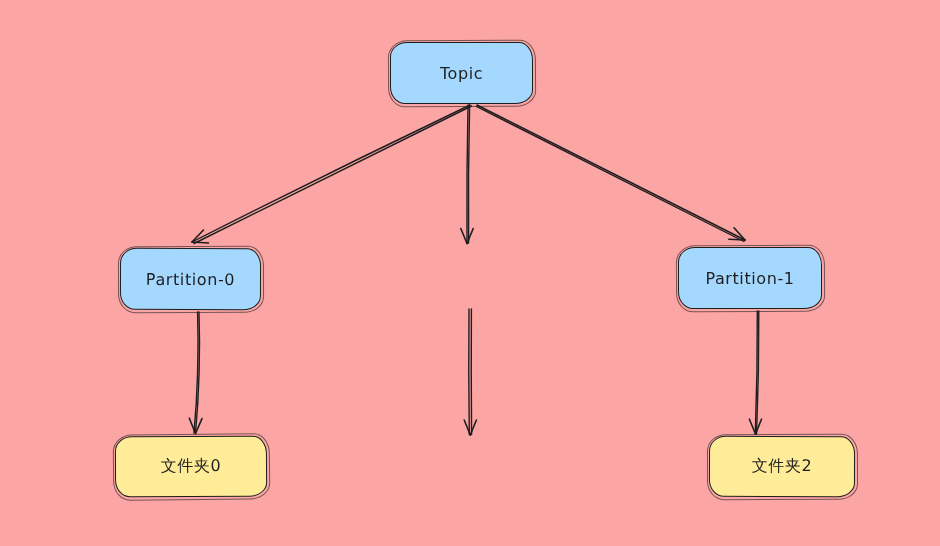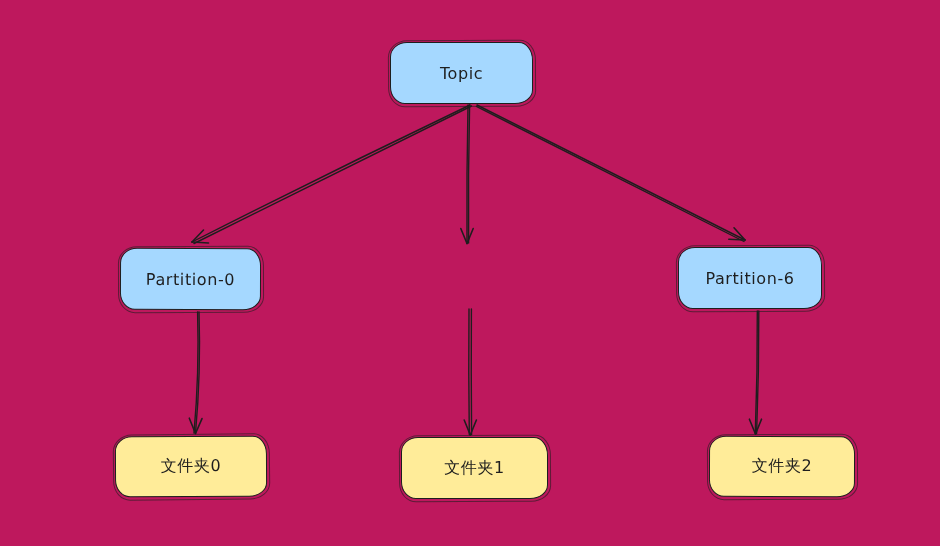--- a/index.html
+++ b/index.html
@@ -4,21 +4,21 @@
 <style>
   html, body {
     margin: 0;
     padding: 0;
     background: #ffffff;
   }
   .canvas {
     position: relative;
     width: 940px;
     height: 546px;
-    background: #be185d;
+    background: #fca5a5;
     overflow: hidden;
     font-family: "DejaVu Sans", sans-serif;
     text-decoration: underline;
   }
   .edges-layer {
     position: absolute;
     left: 0;
     top: 0;
     width: 940px;
     height: 546px;
@@ -122,28 +122,25 @@
   <div class="node node-topic" style="background-color: rgb(165, 216, 255);">
     <span class="node-label">Topic</span>
   </div>
 
   <div class="node node-partition-0" style="background-color: rgb(165, 216, 255);">
     <span class="node-label">Partition-0</span>
   </div>
 
 
   <div class="node node-partition-2" style="background-color: rgb(165, 216, 255);">
-    <span class="node-label">Partition-6</span>
+    <span class="node-label">Partition-1</span>
   </div>
 
   <div class="node node-folder-0" style="background-color: rgb(255, 236, 153);">
     <span class="node-label">文件夹0</span>
   </div>
 
-  <div class="node node-folder-1" style="background-color: rgb(255, 236, 153);">
-    <span class="node-label">文件夹1</span>
-  </div>
 
   <div class="node node-folder-2" style="background-color: rgb(255, 236, 153); margin-left: 32px;">
     <span class="node-label">文件夹2</span>
   </div>
 
 </div>
 
 </body></html>

